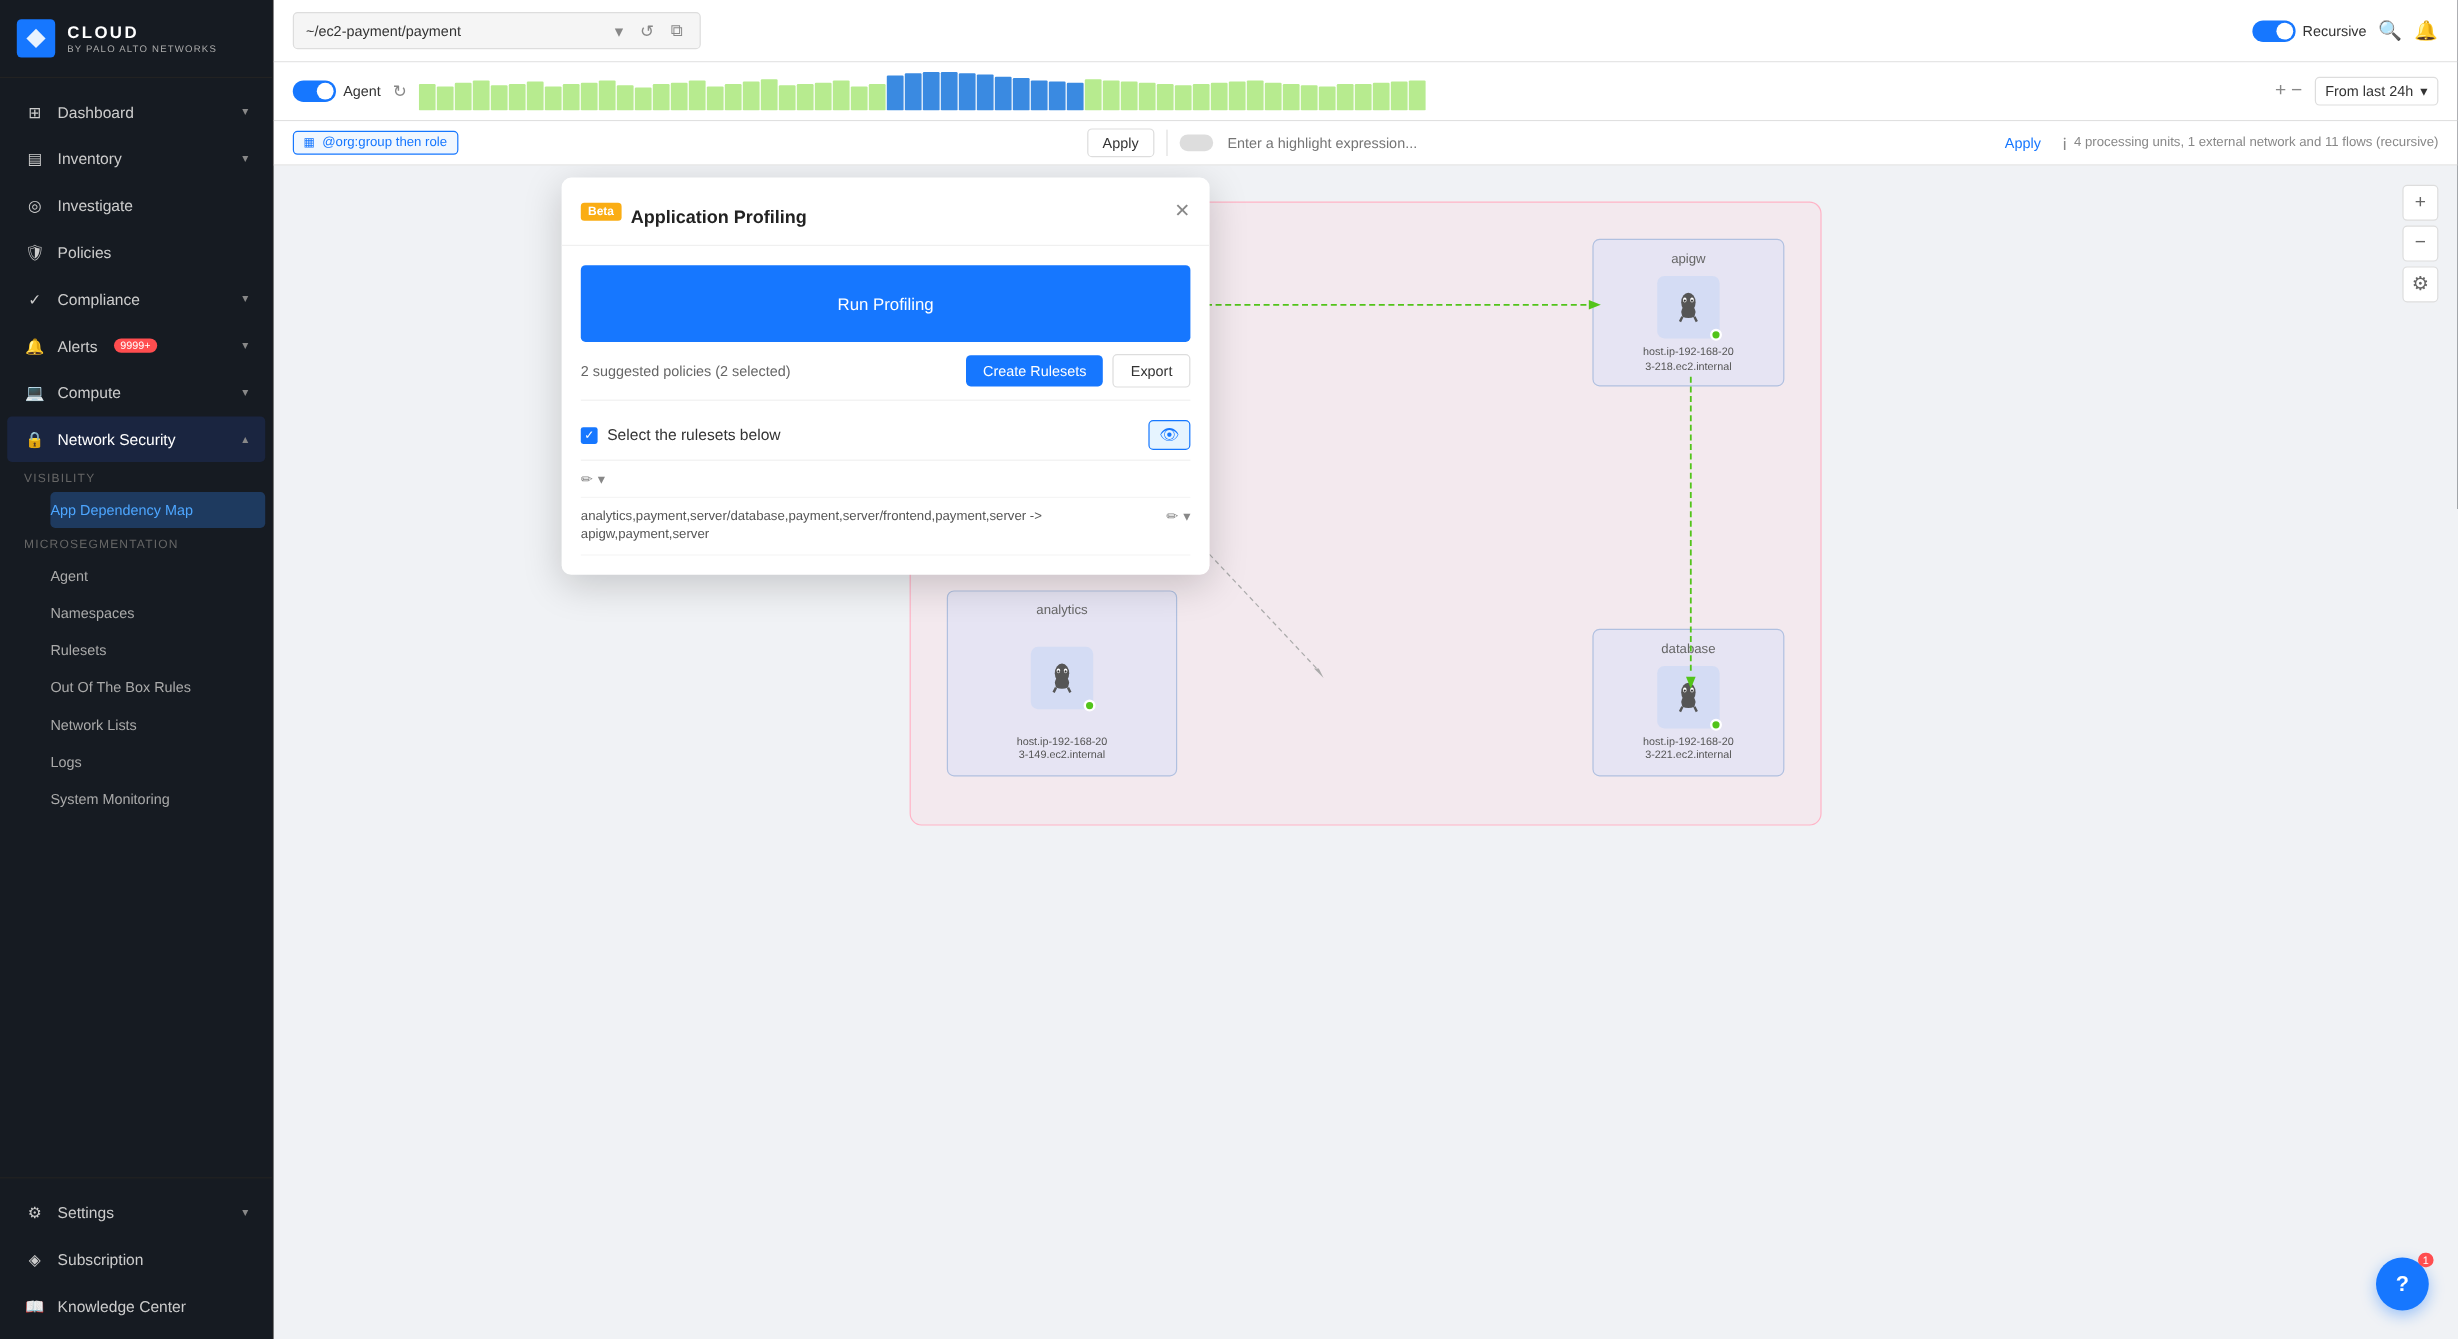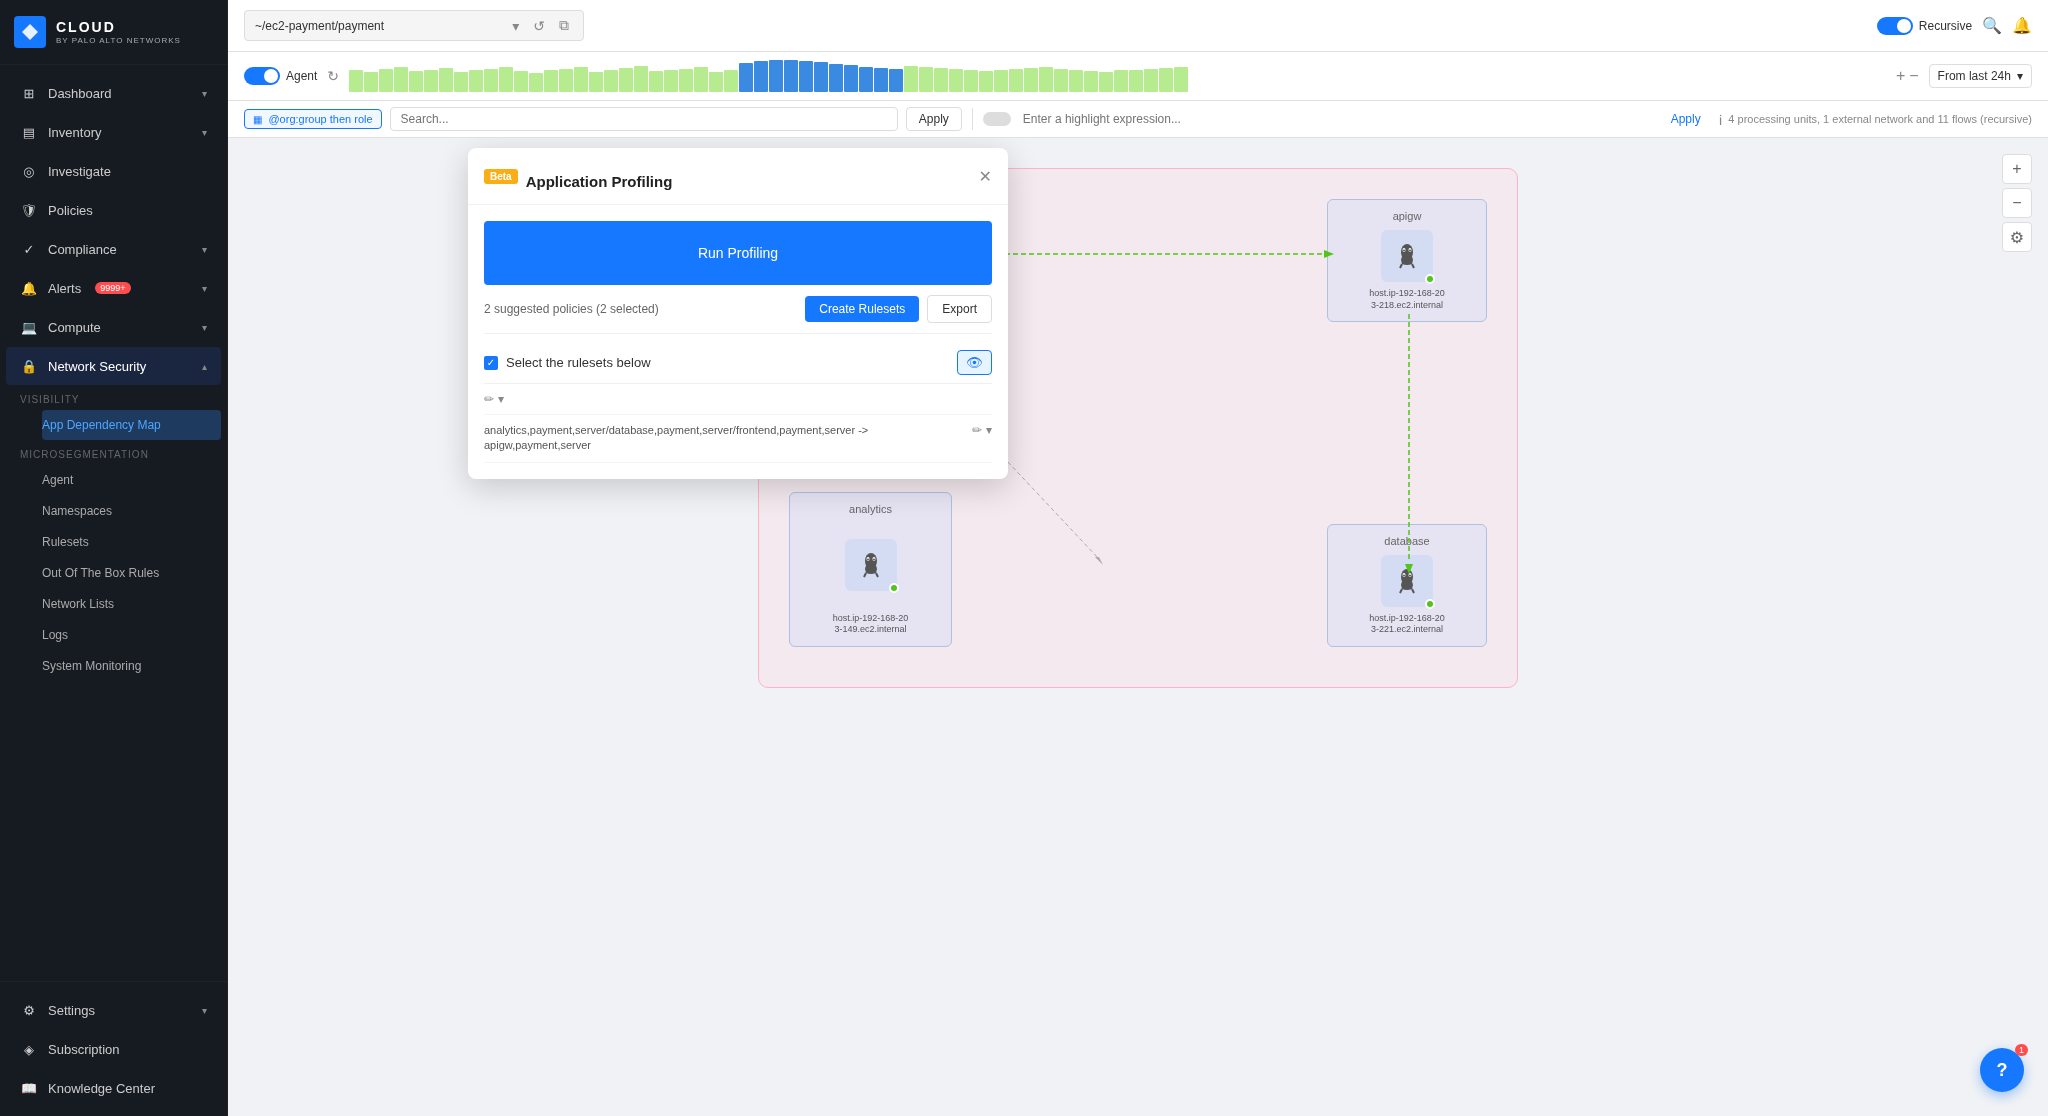--- a/index.html
+++ b/index.html
@@ -304,21 +304,20 @@
       <span>▾</span>
     </div>
   </div>
 
   <div class="filter-bar">
     <div class="filter-section">
       <div class="filter-tag">
         <span style="font-size:10px;">▦</span>
         <span>@org:group then role</span>
       </div>
-      <input class="search-input" type="text" placeholder="Search..." style="">
       <button class="apply-btn">Apply</button>
     </div>
     <div class="highlight-section">
       <div class="toggle-sm"></div>
       <input class="highlight-input" type="text" placeholder="Enter a highlight expression..." style="">
       <span class="apply-link">Apply</span>
     </div>
     <div style="display:flex;align-items:center;gap:6px;margin-left:8px;">
       <span style="color:#888;font-size:14px;">ℹ</span>
       <span class="info-text">4 processing units, 1 external network and 11 flows (recursive)</span>
@@ -397,21 +396,21 @@
               <ellipse cx="17" cy="8.5" rx="0.8" ry="1" fill="#333"></ellipse>
               <path d="M8 18 Q9 13 11 14 Q14 15 17 14 Q19 13 20 18 L19 22 Q14 24 9 22 Z" fill="#555"></path>
               <line x1="9" y1="22" x2="7" y2="26" stroke="#555" stroke-width="2"></line>
               <line x1="19" y1="22" x2="21" y2="26" stroke="#555" stroke-width="2"></line>
             </svg>
             <div style="width:10px;height:10px;background:#52c41a;border-radius:50%;position:absolute;bottom:-2px;right:-2px;border:2px solid #fff;"></div>
           </div>
           <div style="font-size:9px; color:#555; text-align:center; line-height:1.3;">host.ip-192-168-20<br>3-218.ec2.internal</div>
         </div>
 
-        <div style="position:absolute; bottom:40px; left:30px; width:163px; background:rgba(210,220,250,0.4); border:1px solid #b0c0e0; border-radius:6px; padding:10px; display:flex; flex-direction:column; align-items:center; gap:22px;">
+        <div style="position:absolute; bottom:40px; left:30px; width:192px; background:rgba(210,220,250,0.4); border:1px solid #b0c0e0; border-radius:6px; padding:10px; display:flex; flex-direction:column; align-items:center; gap:22px;">
           <div style="font-size:11px; color:#666; margin-bottom:2px;">analytics</div>
           <div style="width:52px; height:52px; background:rgba(200,215,245,0.6); border-radius:6px; display:flex; align-items:center; justify-content:center; position:relative;">
             <svg width="28" height="28" viewBox="0 0 28 28" fill="none">
               <ellipse cx="14" cy="10" rx="6" ry="8" fill="#555"></ellipse>
               <ellipse cx="11" cy="8" rx="1.5" ry="2" fill="#fff"></ellipse>
               <ellipse cx="17" cy="8" rx="1.5" ry="2" fill="#fff"></ellipse>
               <ellipse cx="11" cy="8.5" rx="0.8" ry="1" fill="#333"></ellipse>
               <ellipse cx="17" cy="8.5" rx="0.8" ry="1" fill="#333"></ellipse>
               <path d="M8 18 Q9 13 11 14 Q14 15 17 14 Q19 13 20 18 L19 22 Q14 24 9 22 Z" fill="#555"></path>
               <line x1="9" y1="22" x2="7" y2="26" stroke="#555" stroke-width="2"></line>

